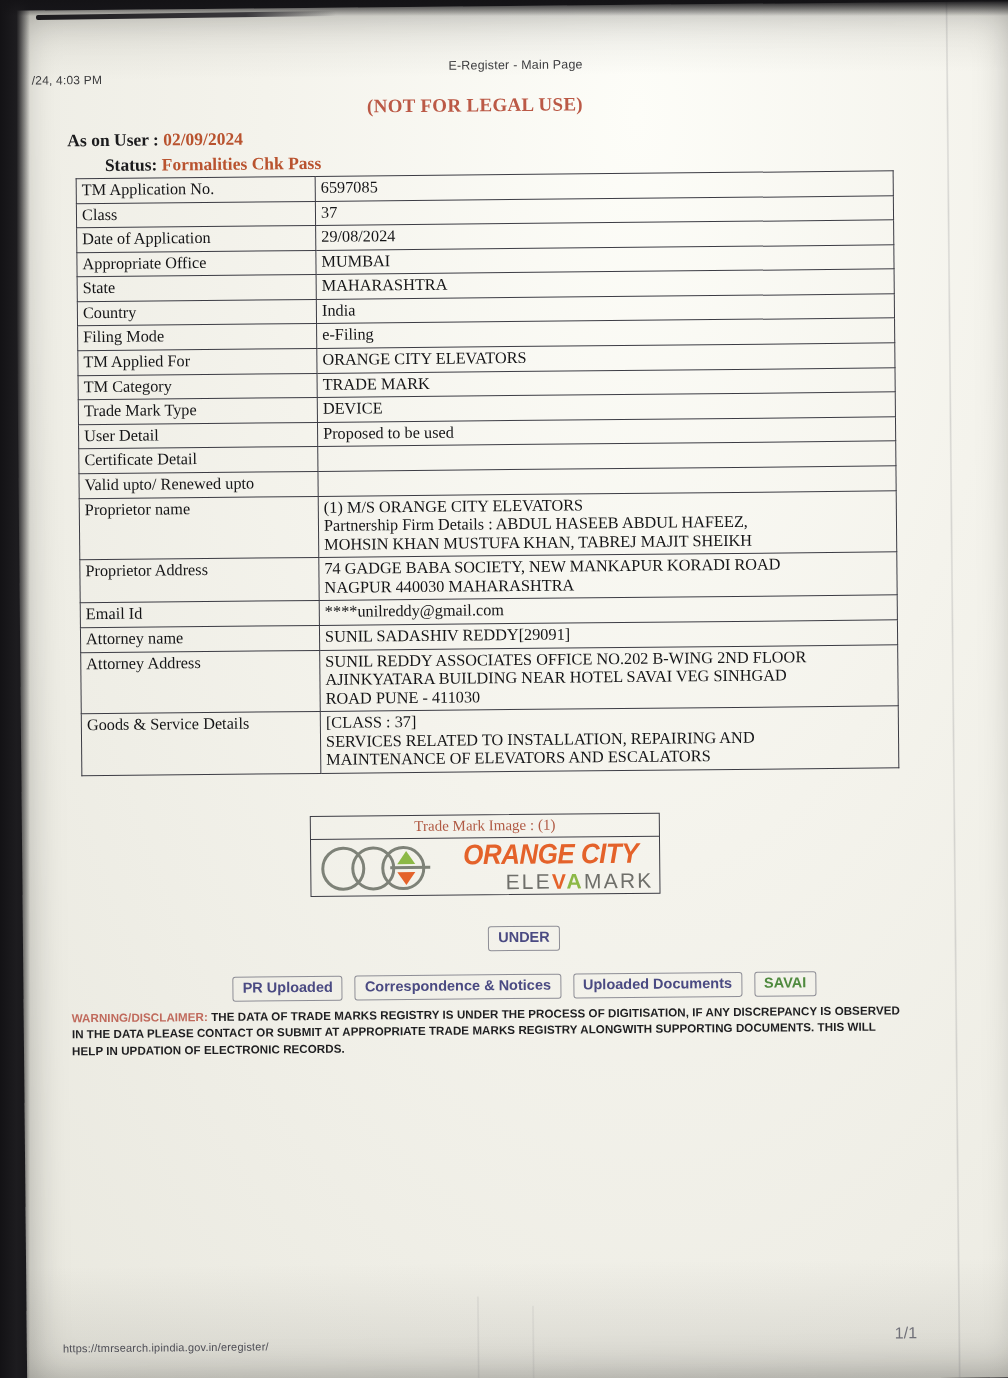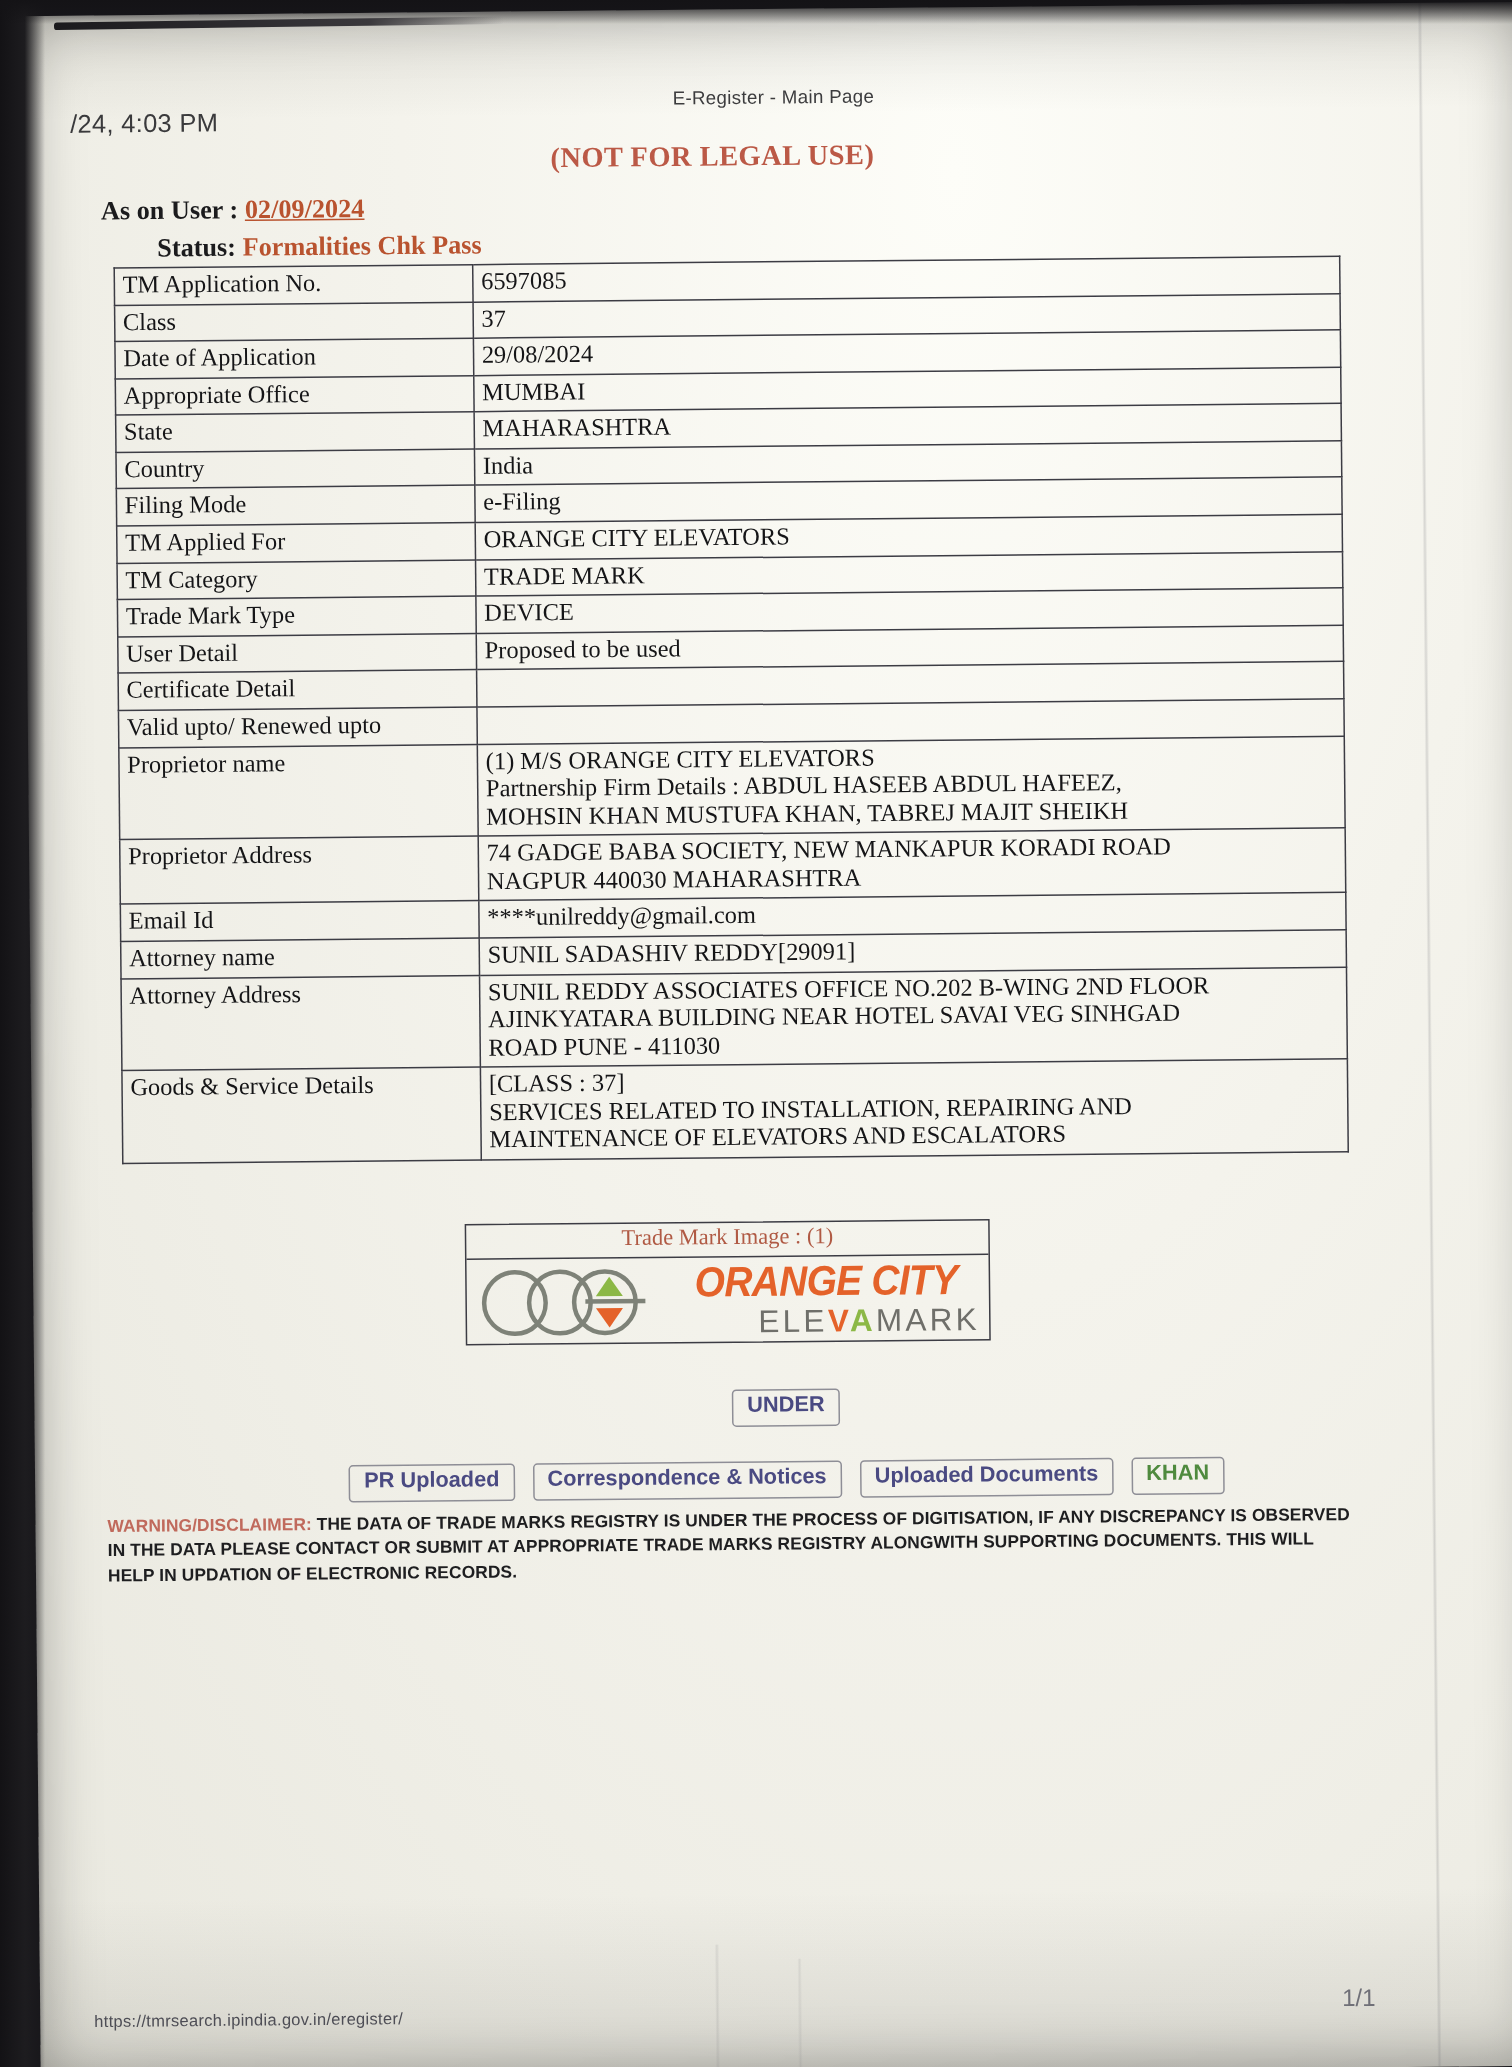--- a/index.html
+++ b/index.html
@@ -54,38 +54,38 @@
     background:linear-gradient(180deg,#141316 0%,rgba(30,29,32,0) 100%);
   }
   .topline{
     position:absolute;left:36px;top:13px;width:300px;height:5px;
     background:linear-gradient(90deg,#1b1a1d,#3a383c 70%,rgba(58,56,60,0));
     border-radius:2px;transform:rotate(-0.8deg);
   }
   
   #content{position:absolute;left:0;top:0;width:1002px;height:1376px;}
   .hdr-time{
-    position:absolute;left:32px;top:63px;
-    font-family:"Liberation Sans",sans-serif;font-size:17px;color:#3a3a3c;
+    position:absolute;left:17px;top:63px;
+    font-family:"Liberation Sans",sans-serif;font-size:12px;color:#3a3a3c;
     letter-spacing:.2px;
   }
   .hdr-title{
     position:absolute;left:0;top:52px;width:1002px;text-align:center;
     font-family:"Liberation Sans",sans-serif;font-size:12.5px;color:#3c3c3e;
     letter-spacing:.2px;
   }
   .legal{
     position:absolute;left:0;top:88px;width:920px;text-align:center;
     font-size:19px;font-weight:bold;color:#bb5946;letter-spacing:.3px;
   }
   .asondate{
     position:absolute;left:52px;top:120px;
     font-size:17.5px;font-weight:bold;color:#1b1b1d;
   }
-  .asondate .v{color:#b9532f;text-decoration:underline;}
+  .asondate .v{color:#b9532f;}
   .statusline{
     position:absolute;left:52px;top:145px;
     font-size:17.5px;font-weight:bold;color:#1b1b1d;
   }
   .statusline .lbl{display:inline-block;width:84px;text-align:right;}
   .statusline .v{color:#b9532f;}
 
   
   table.reg{
     position:absolute;left:60px;top:168px;width:795px;
@@ -364,21 +364,21 @@
       </div>
 
       <div class="printrow">
         <button class="btn">UNDER</button>
       </div>
 
       <div class="btnrow">
         <button class="btn">PR Uploaded</button>
         <button class="btn">Correspondence &amp; Notices</button>
         <button class="btn">Uploaded Documents</button>
-        <button class="btn exit">KHAN</button>
+        <button class="btn exit">SAVAI</button>
       </div>
 
       <div class="warn"><span class="w">WARNING/DISCLAIMER:</span><span> THE DATA OF TRADE MARKS REGISTRY IS UNDER THE PROCESS OF DIGITISATION, IF ANY DISCREPANCY IS OBSERVED IN THE DATA PLEASE CONTACT OR SUBMIT AT APPROPRIATE TRADE MARKS REGISTRY ALONGWITH SUPPORTING DOCUMENTS. THIS WILL HELP IN UPDATION OF ELECTRONIC RECORDS.</span></div>
 
       <div class="footurl">https://tmrsearch.ipindia.gov.in/eregister/</div>
       <div class="footpg">1/1</div>
     </div>
   </div>
 
   <div class="leftdark"></div>

